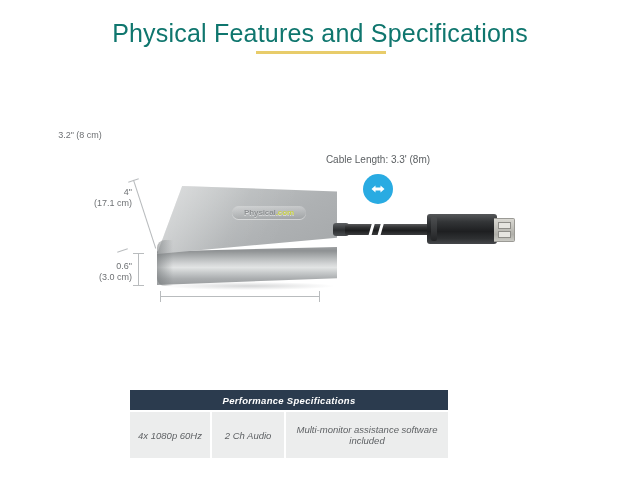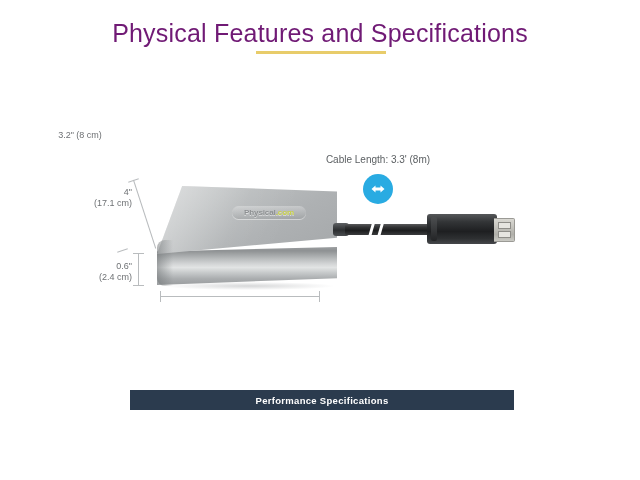--- a/index.html
+++ b/index.html
@@ -20,21 +20,21 @@
   #page-title {
     position: absolute;
     left: 0;
     top: 19px;
     width: 640px;
     text-align: center;
     font-family: "Liberation Sans", sans-serif;
     font-size: 25px;
     font-weight: 400;
     letter-spacing: 0.2px;
-    color: #701a75;
+    color: #0f766e;
     white-space: nowrap;
   }
   #title-underline {
     position: absolute;
     left: 256px;
     top: 51px;
     width: 130px;
     height: 3px;
     background: #e8cc6a;
   }
@@ -258,21 +258,22 @@
   
   #dim-width-leader      { left: 160px; top: 166px; width: 160px; height: 1px; }
   #dim-width-cap-left    { left: 160px; top: 161px; width: 1px;  height: 11px; }
   #dim-width-cap-right   { left: 319px; top: 161px; width: 1px;  height: 11px; }
 
   
   #spec-table {
     position: absolute;
     left: 130px;
     top: 390px;
-    width: 384px;
+    width: 318px;
+    font-style: italic;
   }
   #spec-table-header {
     height: 20px;
     background: #2b3b4e;
     color: #ffffff;
     font-size: 9.5px;
     font-weight: 700;
     letter-spacing: 0.3px;
     display: flex;
     align-items: center;
@@ -309,21 +310,21 @@
   <div class="dim-text" id="dim-height-text">
     <div>4"</div>
     <div>(17.1 cm)</div>
   </div>
   <div class="dim-line" id="dim-height-leader"></div>
   <div class="dim-line" id="dim-height-cap-top"></div>
   <div class="dim-line" id="dim-height-cap-bottom"></div>
 
   <div class="dim-text" id="dim-depth-text">
     <div>0.6"</div>
-    <div>(2.4 cm)</div>
+    <div>(3.0 cm)</div>
   </div>
   <div class="dim-line" id="dim-depth-leader"></div>
   <div class="dim-line" id="dim-depth-cap-top"></div>
   <div class="dim-line" id="dim-depth-cap-bottom"></div>
 
   <div class="device-shadow"></div>
   <div class="device-front"></div>
   <div class="device-top"></div>
   <div class="device-top-sheen"></div>
   <div class="device-left-edge"></div>
@@ -345,13 +346,18 @@
   </div>
 
   <div class="dim-line" id="dim-width-leader"></div>
   <div class="dim-line" id="dim-width-cap-left"></div>
   <div class="dim-line" id="dim-width-cap-right"></div>
   <div id="dim-width-text">3.2" (8 cm)</div>
 </div>
 
 <div id="spec-table">
   <div id="spec-table-header">Performance  Specifications</div>
+  <div id="spec-table-body">
+    <div class="spec-cell c0">4x 1080p 60Hz</div>
+    <div class="spec-cell c1">2 Ch Audio</div>
+    <div class="spec-cell c2">Multi-monitor assistance software included</div>
+  </div>
 </div>
 
 </body></html>

